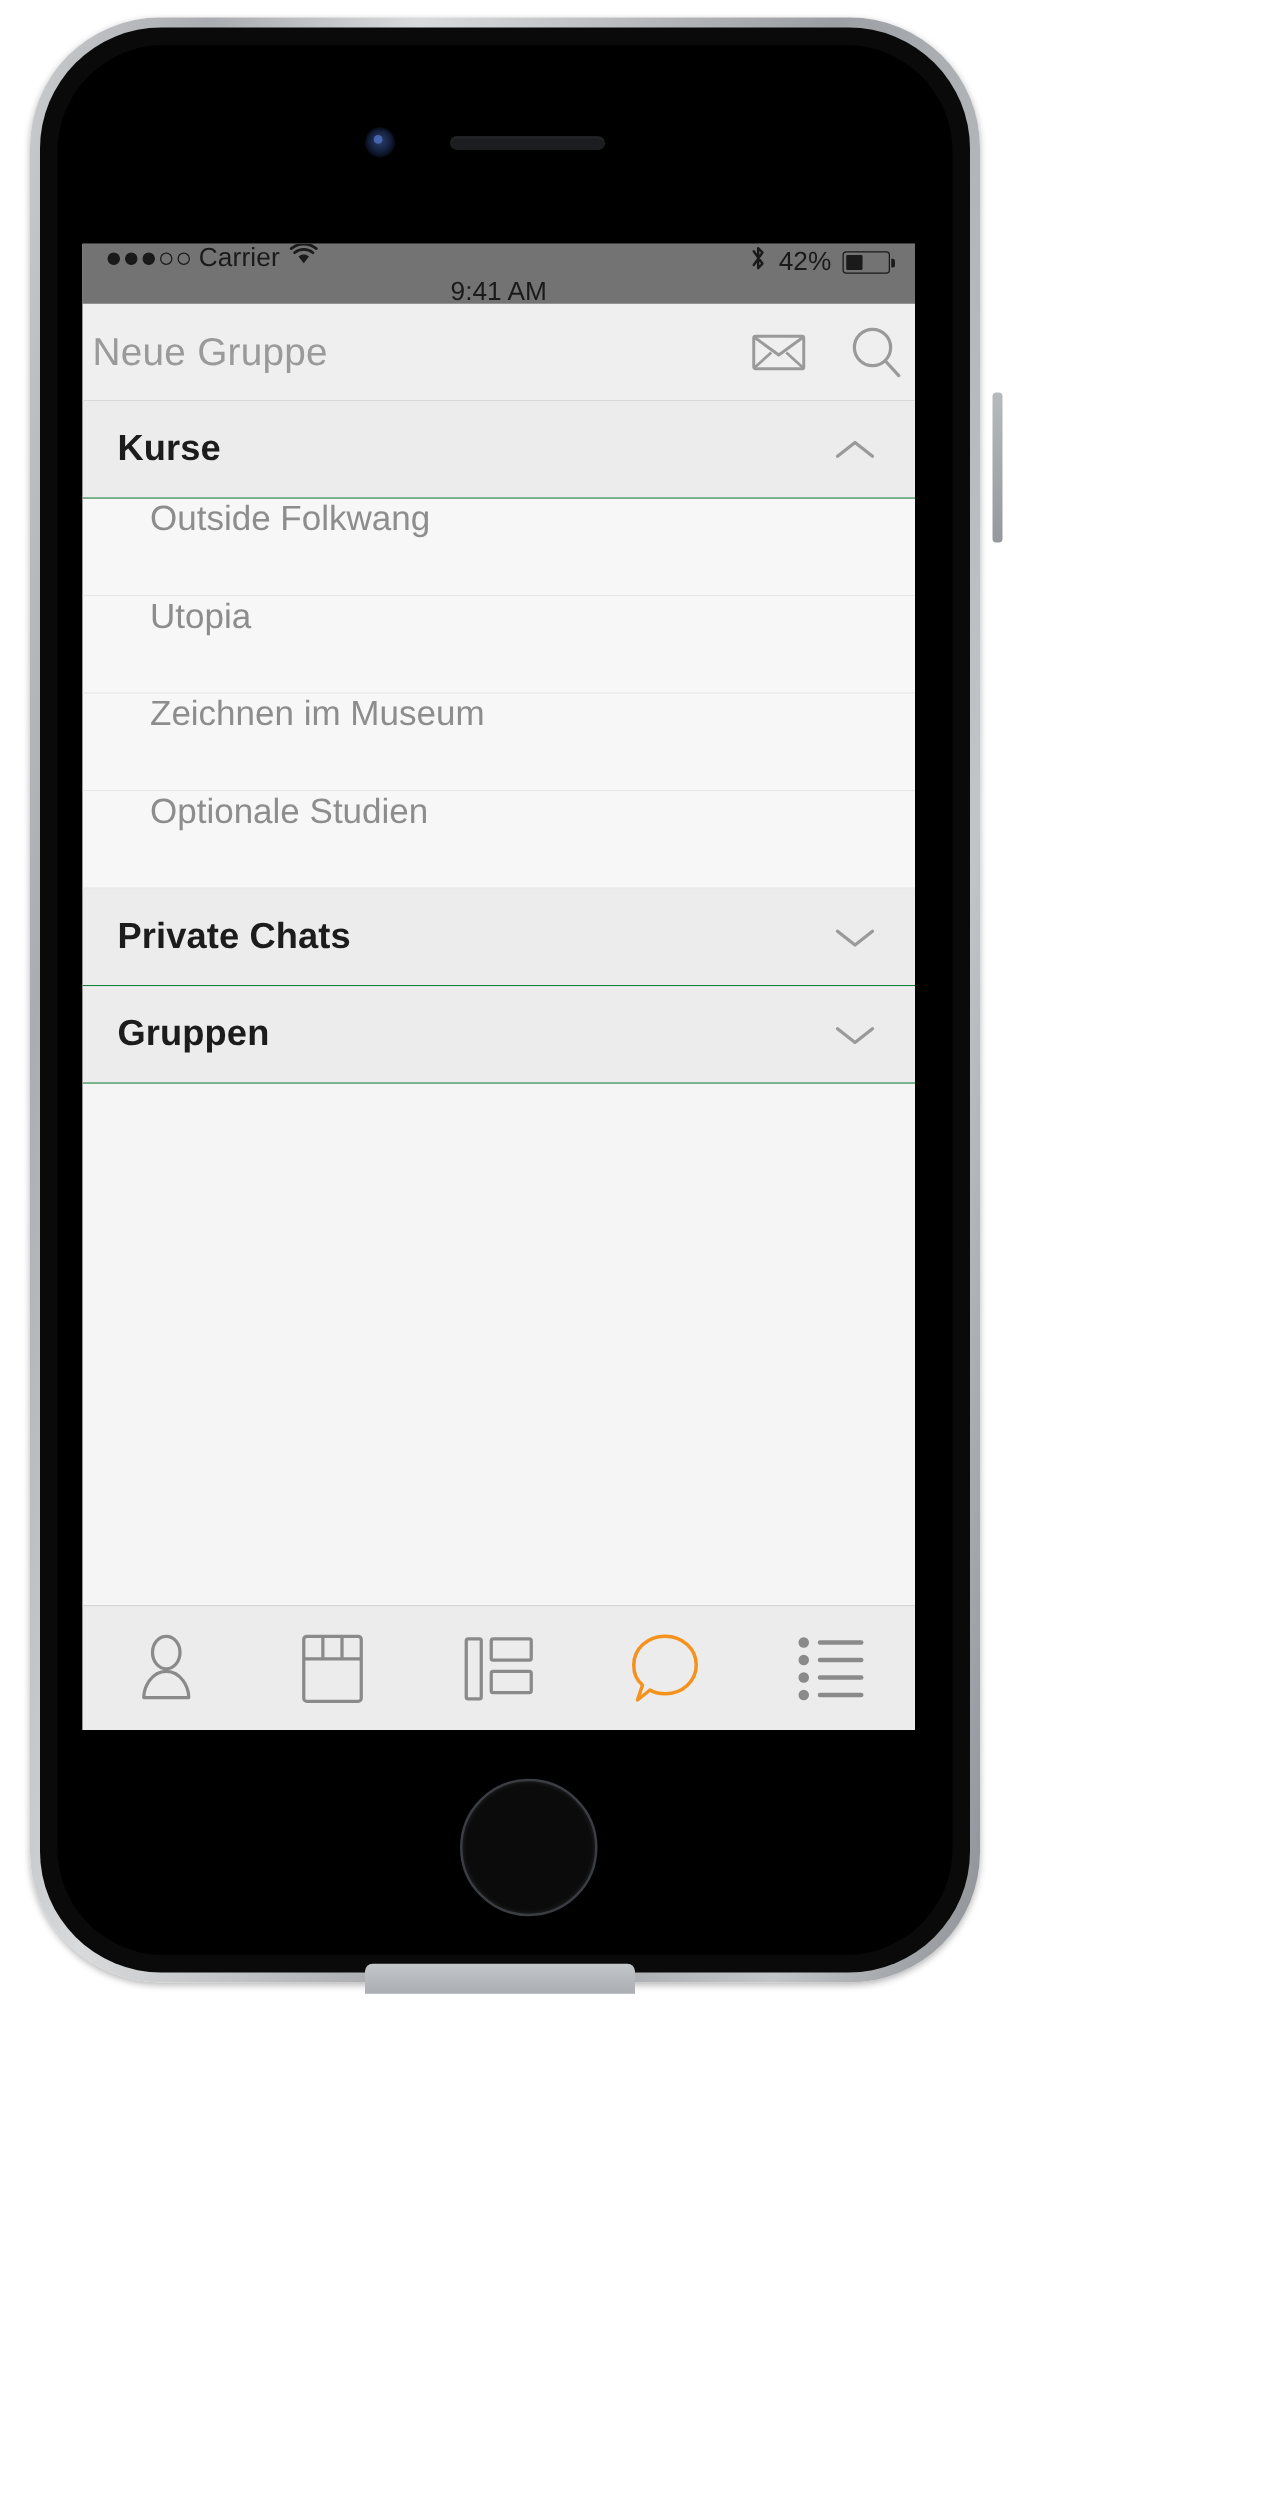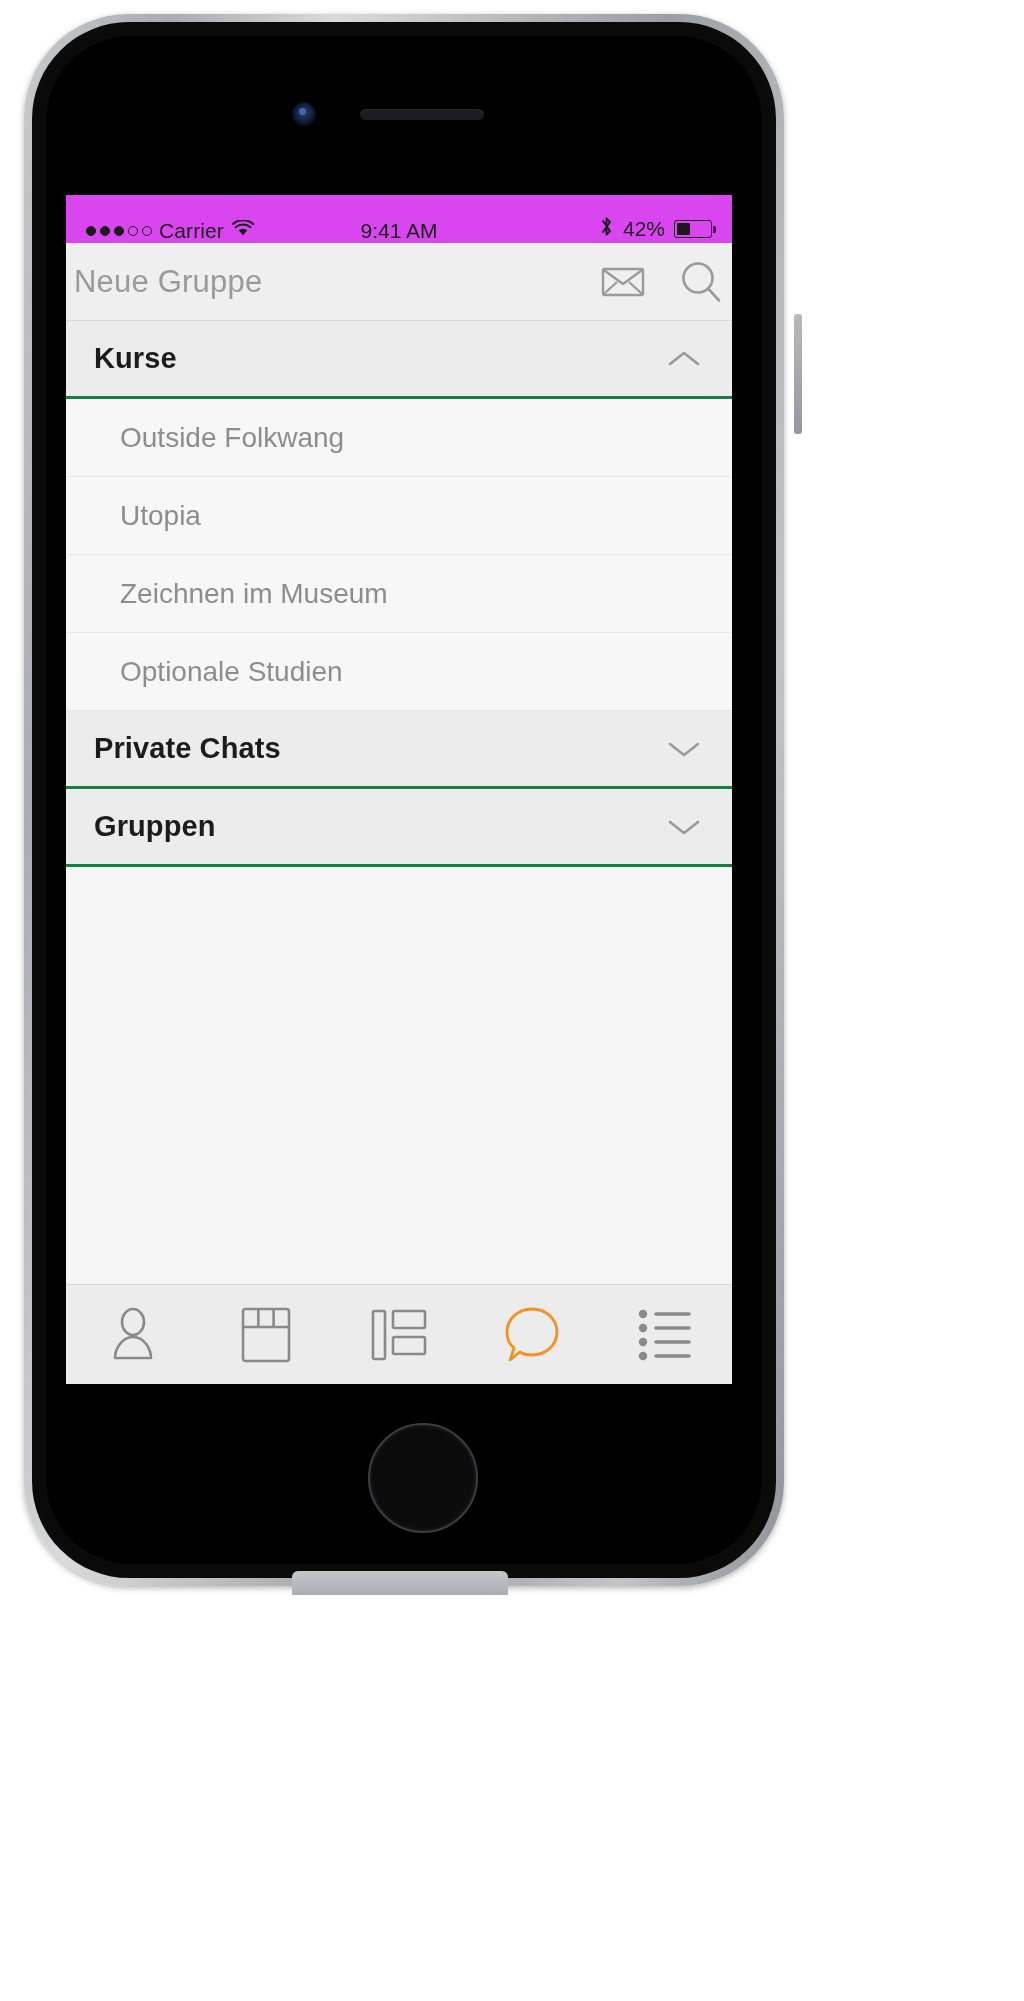--- a/index.html
+++ b/index.html
@@ -61,21 +61,21 @@
   }
 
   
   .screen {
     position:absolute; left:66px; top:195px; width:666px; height:1189px;
     background:#f7f7f7; overflow:hidden;
   }
 
   
   .statusbar{
-    height:48px; background:#d946ef; display:flex; align-items:flex-end;
+    height:48px; background:#737373; display:flex; align-items:flex-start;
     padding:0 20px; font-size:21px; color:#1a1a1a; position:relative;
   }
   .sb-left{ display:flex; align-items:center; gap:7px; }
   .sb-dots{ display:flex; align-items:center; gap:4px; }
   .sb-dots i{ display:block; width:10px; height:10px; border-radius:50%;
               border:1.6px solid #1a1a1a; box-sizing:border-box; }
   .sb-dots i.on{ background:#1a1a1a; }
   .sb-carrier{ font-size:21px; letter-spacing:.1px; }
   .sb-center{
     position:absolute; left:0; right:0; text-align:center;
@@ -94,29 +94,29 @@
     height:78px; background:#efefef; display:flex; align-items:center;
     padding:0 8px; border-bottom:1px solid #d9d9d9;
   }
   .nav-title{ font-size:31px; color:#9a9a9a; font-weight:400; letter-spacing:.2px; }
   .nav-actions{ margin-left:auto; display:flex; align-items:center; gap:32px; }
   .nav-ic{ width:46px; height:46px; display:flex; align-items:center; justify-content:center; }
 
   
   .sec-head{
     height:78px; background:#ececec; display:flex; align-items:center;
-    padding:0 28px; border-bottom:3px solid #15803d;
+    padding:0 28px; border-bottom:1px solid #15803d;
   }
   .sec-head .label{ font-size:29px; font-weight:bold; color:#1c1c1c; letter-spacing:.1px; }
   .sec-head .chev{ margin-left:auto; width:40px; height:40px;
                    display:flex; align-items:center; justify-content:center; }
 
   
   .row{
-    height:78px; background:#f7f7f7; display:flex; align-items:center;
+    height:78px; background:#f7f7f7; display:flex; align-items:flex-start;
     padding:0 28px 0 54px; border-bottom:1px solid #e6e6e6;
   }
   .row .label{ font-size:28px; color:#8d8d8d; font-weight:400; }
 
   .filler{ background:#f5f5f5; flex:1; }
 
   
   .tabbar{
     height:100px; background:#ececec; border-top:1px solid #d6d6d6;
     display:flex; align-items:center;

